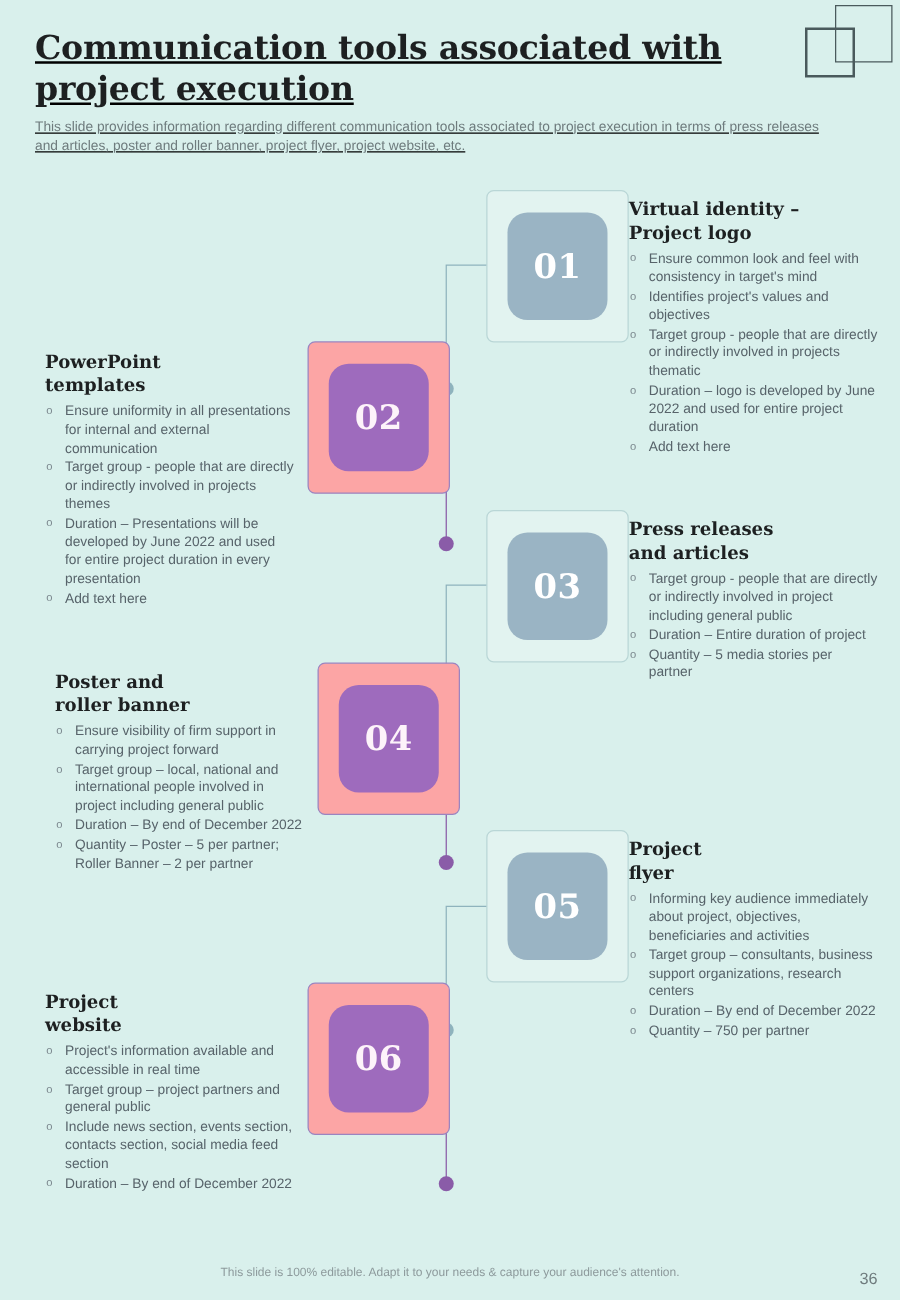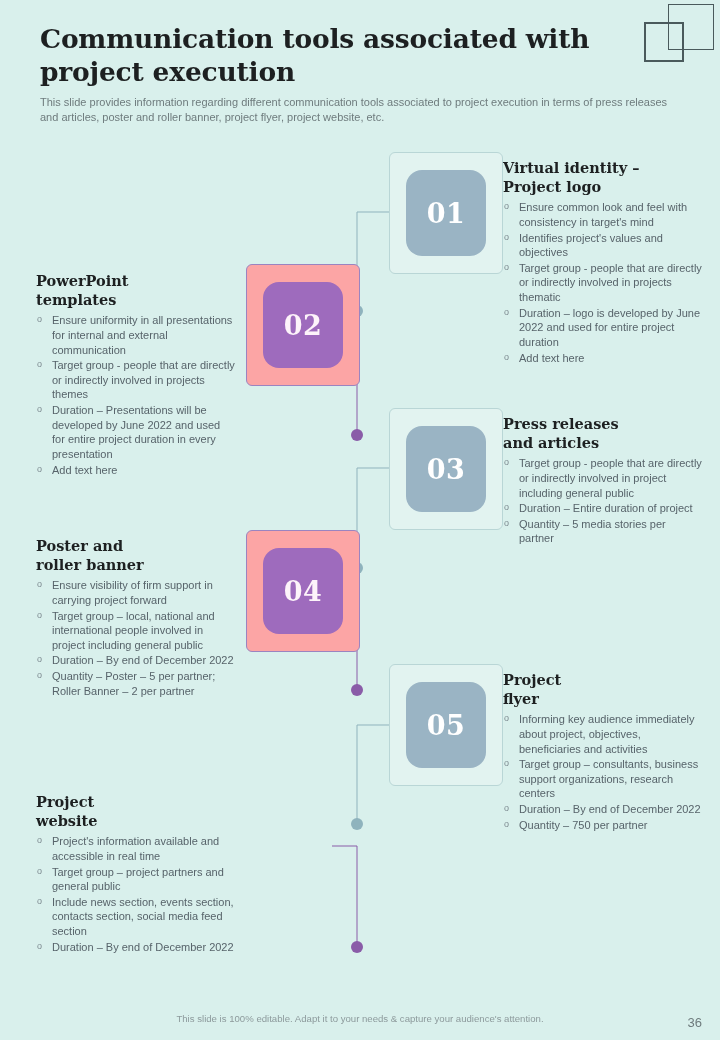--- a/index.html
+++ b/index.html
@@ -11,21 +11,21 @@
   }
   .slide{position:relative;width:720px;height:1040px;}
 
   
   .deco{position:absolute;top:0;right:0;width:90px;height:70px;}
   .deco .sq{position:absolute;border:1px solid #4a5a5c;}
   .deco .sq-big{width:44px;height:44px;top:4px;right:6px;border-width:1px;}
   .deco .sq-small{width:36px;height:36px;top:22px;right:36px;border-width:2px;background:transparent;}
 
   
-  .header{position:absolute;left:40px;top:22px;width:650px;}
+  .header{position:absolute;left:28px;top:22px;width:650px;text-decoration:underline;}
   .title{
     font-family:"DejaVu Serif", serif;
     font-weight:700;font-size:26.5px;line-height:1.26;
     color:#1d2021;letter-spacing:-0.2px;margin:0;
   }
   .subtitle{
     margin:6px 0 0 0;font-size:11px;line-height:1.42;color:#6e7b7d;
     max-width:645px;
   }
 
@@ -128,21 +128,21 @@
       <ul class="bullets">
         <li>Ensure common look and feel with consistency in target's mind</li>
         <li>Identifies project's values and objectives</li>
         <li>Target group - people that are directly or indirectly involved in projects thematic</li>
         <li>Duration – logo is developed by June 2022 and used for entire project duration</li>
         <li>Add text here</li>
       </ul>
     </div>
   </div>
 
-  <div class="card left" style="left:36px;top:265px;">
+  <div class="card left" style="left:36px;top:274px;">
     <div class="textblock left">
       <div class="sec-title">PowerPoint
 templates</div>
       <ul class="bullets">
         <li>Ensure uniformity in all presentations for internal and external communication</li>
         <li>Target group - people that are directly or indirectly involved in projects themes</li>
         <li>Duration – Presentations will be developed by June 2022 and used for entire project duration in every presentation</li>
         <li>Add text here</li>
       </ul>
     </div>
@@ -159,21 +159,21 @@
       <div class="sec-title">Press releases
 and articles</div>
       <ul class="bullets">
         <li>Target group - people that are directly or indirectly involved in project including general public</li>
         <li>Duration – Entire duration of project</li>
         <li>Quantity – 5 media stories per partner</li>
       </ul>
     </div>
   </div>
 
-  <div class="card left" style="left:36px;top:530px;">
+  <div class="card left" style="left:44px;top:530px;">
     <div class="textblock left">
       <div class="sec-title">Poster and
 roller banner</div>
       <ul class="bullets">
         <li>Ensure visibility of firm support in carrying project forward</li>
         <li>Target group – local, national and international people involved in project including general public</li>
         <li>Duration – By end of December 2022</li>
         <li>Quantity – Poster – 5 per partner; Roller Banner – 2 per partner</li>
       </ul>
     </div>
@@ -202,18 +202,21 @@
     <div class="textblock left">
       <div class="sec-title">Project
 website</div>
       <ul class="bullets">
         <li>Project's information available and accessible in real time</li>
         <li>Target group – project partners and general public</li>
         <li>Include news section, events section, contacts section, social media feed section</li>
         <li>Duration – By end of December 2022</li>
       </ul>
     </div>
+    <div class="badge-wrap purple">
+      <div class="badge purple">06</div>
+    </div>
   </div>
 
   <div class="footer">This slide is 100% editable. Adapt it to your needs &amp; capture your audience's attention.</div>
   <div class="pagenum">36</div>
 
 </div>
 
 </body></html>

